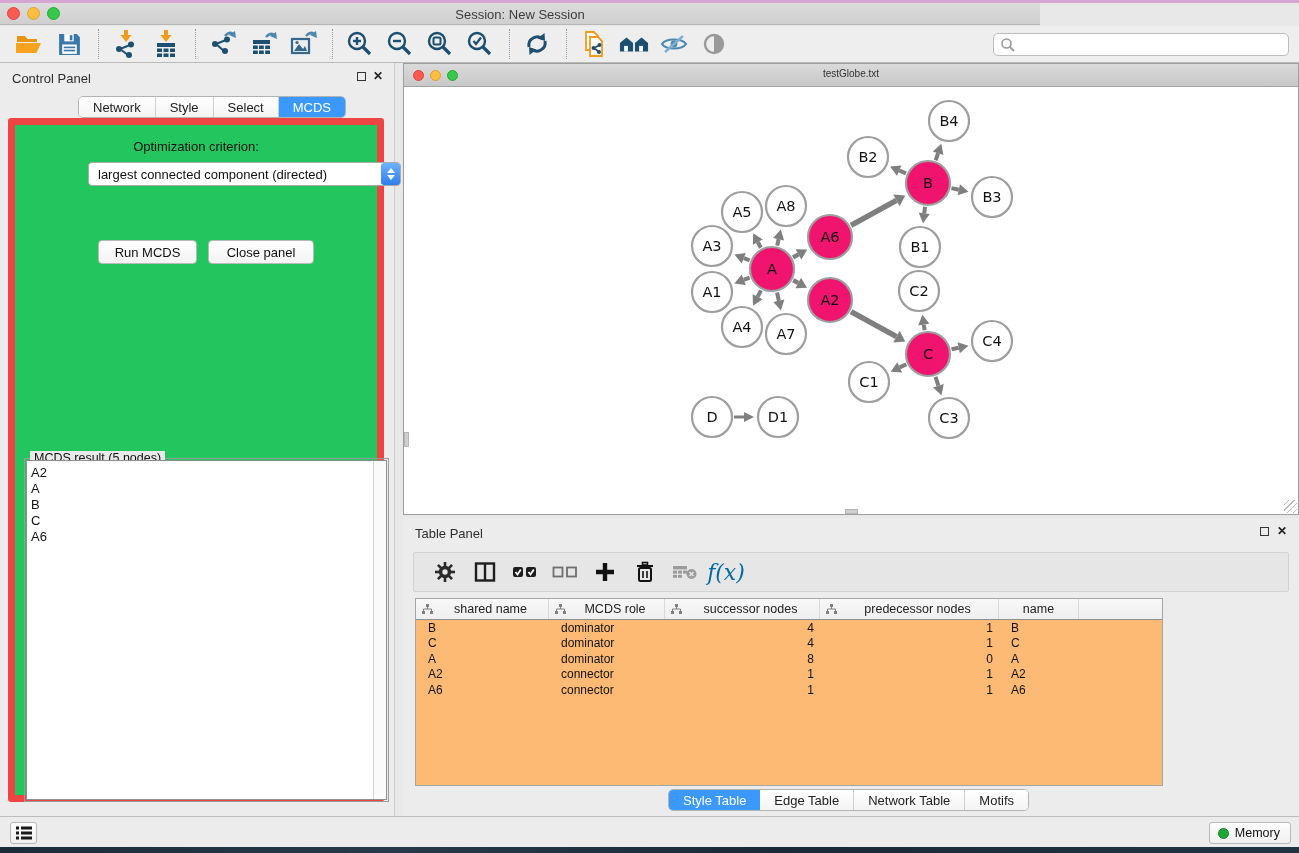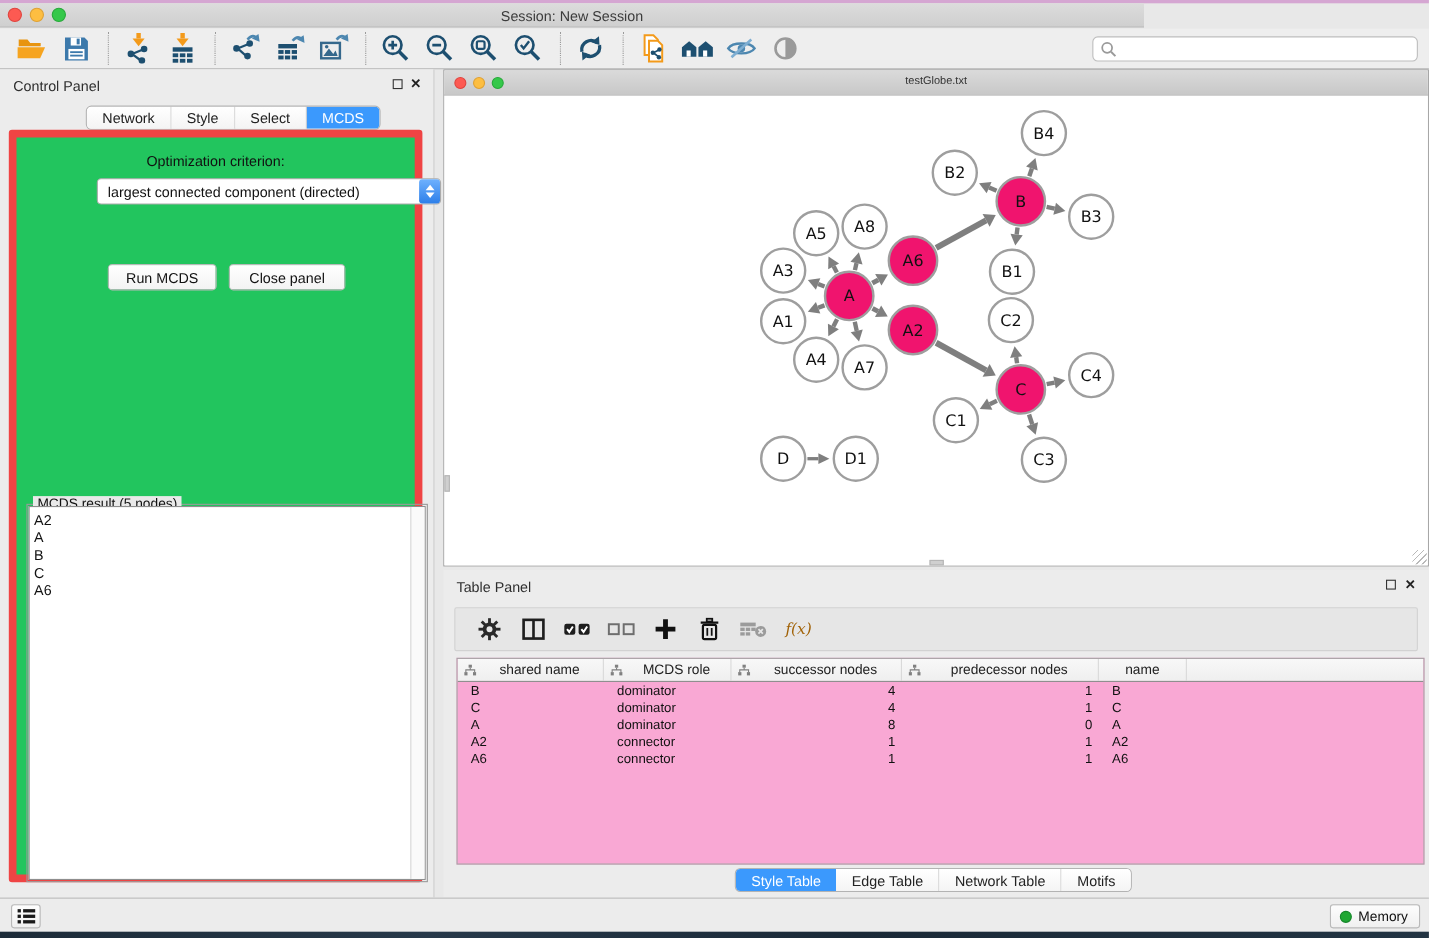--- a/index.html
+++ b/index.html
@@ -76,23 +76,23 @@
   .net-thumb-bottom { position:absolute; left:441px; bottom:0px; width:13px; height:5px; background:#cfcfcf; border:1px solid #b5b5b5; }
   .net-grip { position:absolute; right:1px; bottom:1px; width:13px; height:13px;
     background:repeating-linear-gradient(135deg, transparent 0 3px, #b9b9b9 3px 4px); }
 
   
   .table-panel { position:absolute; left:403px; top:518px; width:896px; height:298px; background:#ececec; }
   .tp-float { right:30px; } .tp-close { right:12px; }
   .tp-toolbar { position:absolute; left:10px; top:34px; width:876px; height:40px; background:#e6e6e6;
     border:1px solid #d2d2d2; border-radius:2px; display:flex; align-items:center; padding-left:16px; }
   .tp-icon { width:30px; height:28px; display:flex; align-items:center; justify-content:center; margin-right:10px; }
-  .fx-label { font-family:"DejaVu Serif", serif; font-style:italic; font-size:14px; color:#a16207; margin-left:2px; }
-
-  .data-table { position:absolute; left:12px; top:80px; width:880px; height:188px; background:#f9a8d4; border:1px solid #a5a5a5; overflow:hidden; }
+  .fx-label { font-family:"DejaVu Serif", serif; font-style:italic; font-size:22px; color:#0369a1; margin-left:2px; }
+
+  .data-table { position:absolute; left:12px; top:80px; width:748px; height:188px; background:#fdba74; border:1px solid #a5a5a5; overflow:hidden; }
   .dt-header { display:flex; height:21px; background:linear-gradient(#f8f8f8,#efefef); border-bottom:1px solid #8f8f8f; }
   .dt-hcell { display:flex; align-items:center; border-right:1px solid #d9d9d9; font-size:12.5px; color:#222; }
   .dt-hcell .hicon { margin-left:6px; flex:0 0 auto; }
   .dt-hcell .hlabel { flex:1; text-align:center; padding:0 4px; white-space:nowrap; }
   .dt-row { display:flex; height:15.5px; align-items:center; }
   .dt-cell { font-size:12px; color:#111; white-space:nowrap; overflow:hidden; }
   .al { text-align:left; padding-left:12px; }
   .ar { text-align:right; padding-right:6px; }
 
   .bottom-tabs { left:265px; top:271px; }

